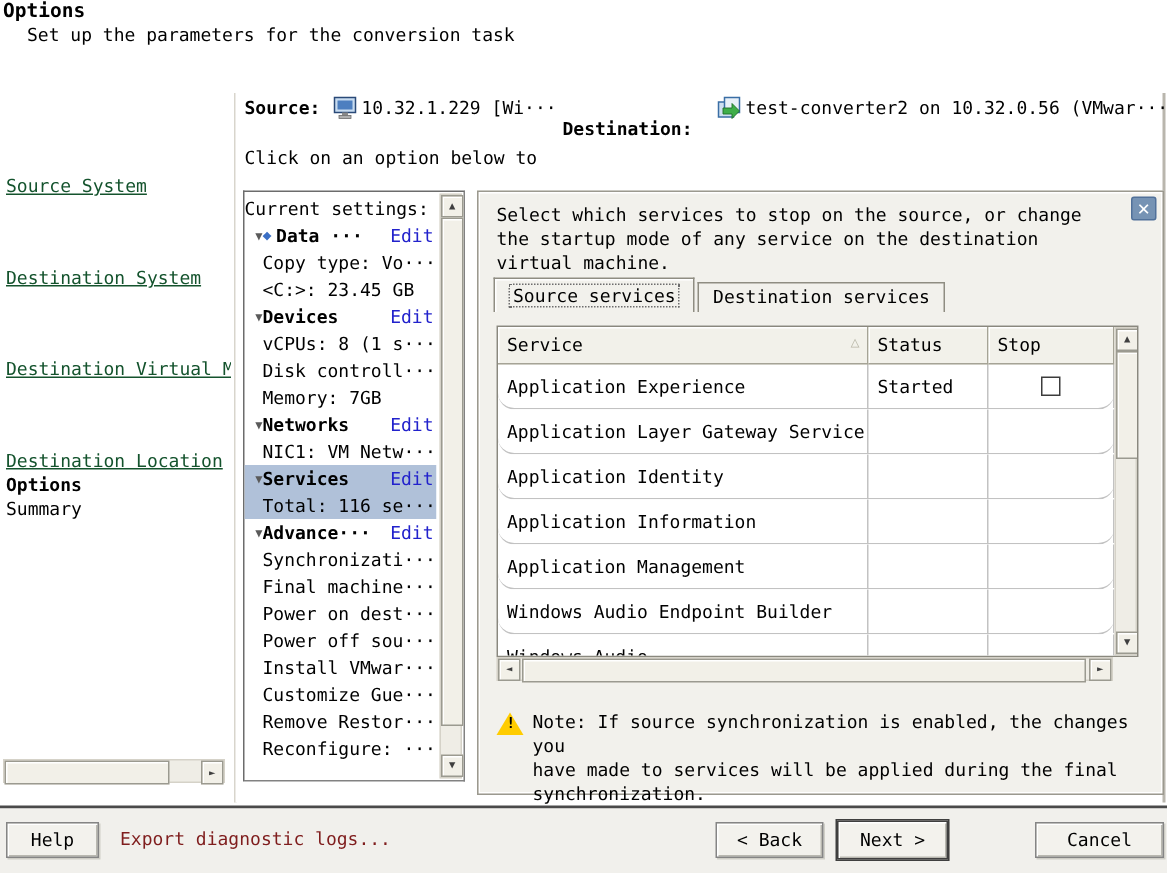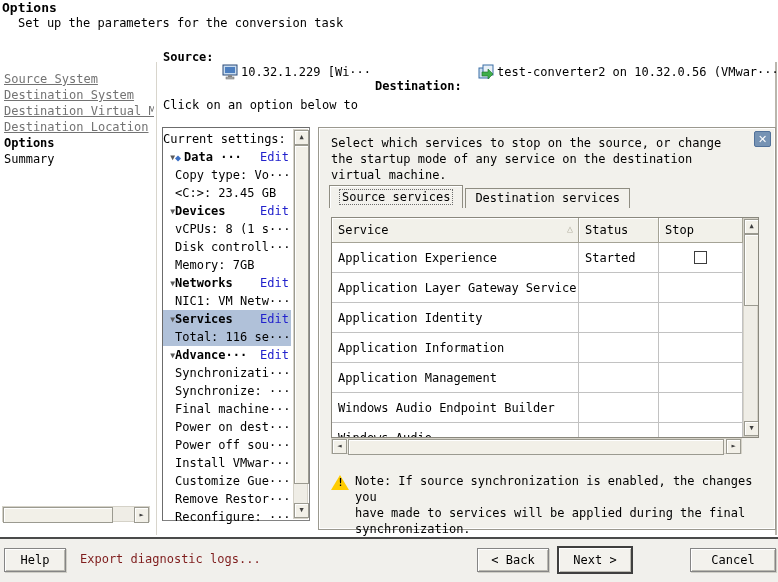--- a/index.html
+++ b/index.html
@@ -12,28 +12,28 @@
   *{box-sizing:border-box;}
   .abs{position:absolute;}
 
   
   .page-title{left:2px;top:0px;font-weight:bold;font-size:13px;}
   .page-subtitle{left:18px;top:16px;}
 
   
   .wizard-nav{left:4px;top:71px;width:150px;line-height:16px;}
   .step{white-space:nowrap;overflow:hidden;cursor:default;}
-  .step[data-state="link"]{color:#737373;text-decoration:underline;cursor:pointer;}
+  .step[data-state="link"]{color:#14532d;text-decoration:underline;cursor:pointer;margin-top:45px;}
   .step[data-state="current"]{font-weight:bold;}
   .v-divider{left:156px;top:62px;width:2px;height:473px;background:#d8d5cc;border-right:1px solid #fff;}
   .win-right-edge{left:775px;top:62px;width:2px;height:473px;background:#b9b6ad;}
 
   
   .lbl-bold{font-weight:bold;}
-  .src-label{left:163px;top:50px;}
+  .src-label{left:163px;top:65px;}
   .src-icon{left:222px;top:64px;}
   .src-value{left:241px;top:65px;white-space:nowrap;}
   .dst-label{left:375px;top:79px;}
   .dst-icon{left:478px;top:64px;}
   .dst-value{left:497px;top:65px;white-space:nowrap;width:281px;overflow:hidden;}
   .click-hint{left:163px;top:98px;}
   .annotation{
     left:345px;top:100px;font-size:15px;font-weight:bold;color:#e6293d;
     font-family:"DejaVu Sans","Liberation Sans",sans-serif;white-space:nowrap;
     text-shadow:-1px -1px 0 #fff,1px -1px 0 #fff,-1px 1px 0 #fff,1px 1px 0 #fff;
@@ -99,21 +99,21 @@
   .svc-head{display:flex;height:25px;}
   .hcell{
     background:#f2f1ea;border-right:1px solid #a5a396;border-bottom:1px solid #a5a396;
     box-shadow:inset 1px 1px 0 #fff;display:flex;align-items:center;
     padding:0 6px;position:relative;cursor:pointer;
   }
   .h-service{width:247px;}
   .h-status{width:80px;}
   .h-stop{width:84px;}
   .sort-ind{position:absolute;right:5px;top:6px;color:#b9b7a8;font-size:10px;line-height:1;}
-  .svc-row{display:flex;height:30px;border-bottom:1px solid #c2c2c2;background:#fff;cursor:default;}
+  .svc-row{display:flex;height:30px;border-bottom:1px solid #c2c2c2;background:#fff;cursor:default;border-radius:11px;}
   .cell{border-right:1px solid #c2c2c2;display:flex;align-items:center;padding:0 6px;overflow:hidden;white-space:nowrap;}
   .c-service{width:247px;}
   .c-status{width:80px;}
   .c-stop{width:84px;justify-content:center;}
   .checkbox{width:13px;height:13px;background:#fff;border:1px solid #3c3c3c;}
   .table-sb{right:0;top:0;width:15px;height:219px;}
   .table-sb .up{top:0;left:0;}
   .table-sb .down{bottom:0;left:0;}
   .table-sb .thumb{top:15px;left:0;width:15px;height:72px;}
   .table-hscroll{left:12px;top:310px;width:411px;height:16px;}
@@ -268,26 +268,20 @@
   </div>
       <div class="tree-row" data-kind="child" data-state="">
     <span class="tri"></span>
     <span class="diamond"></span>
     <span class="tree-label">Synchronizati···</span>
     <span class="edit-link"></span>
   </div>
       <div class="tree-row" data-kind="child" data-state="">
     <span class="tri"></span>
     <span class="diamond"></span>
-    <span class="tree-label">Synchronize: ···</span>
-    <span class="edit-link"></span>
-  </div>
-      <div class="tree-row" data-kind="child" data-state="">
-    <span class="tri"></span>
-    <span class="diamond"></span>
     <span class="tree-label">Final machine···</span>
     <span class="edit-link"></span>
   </div>
       <div class="tree-row" data-kind="child" data-state="">
     <span class="tri"></span>
     <span class="diamond"></span>
     <span class="tree-label">Power on dest···</span>
     <span class="edit-link"></span>
   </div>
       <div class="tree-row" data-kind="child" data-state="">

